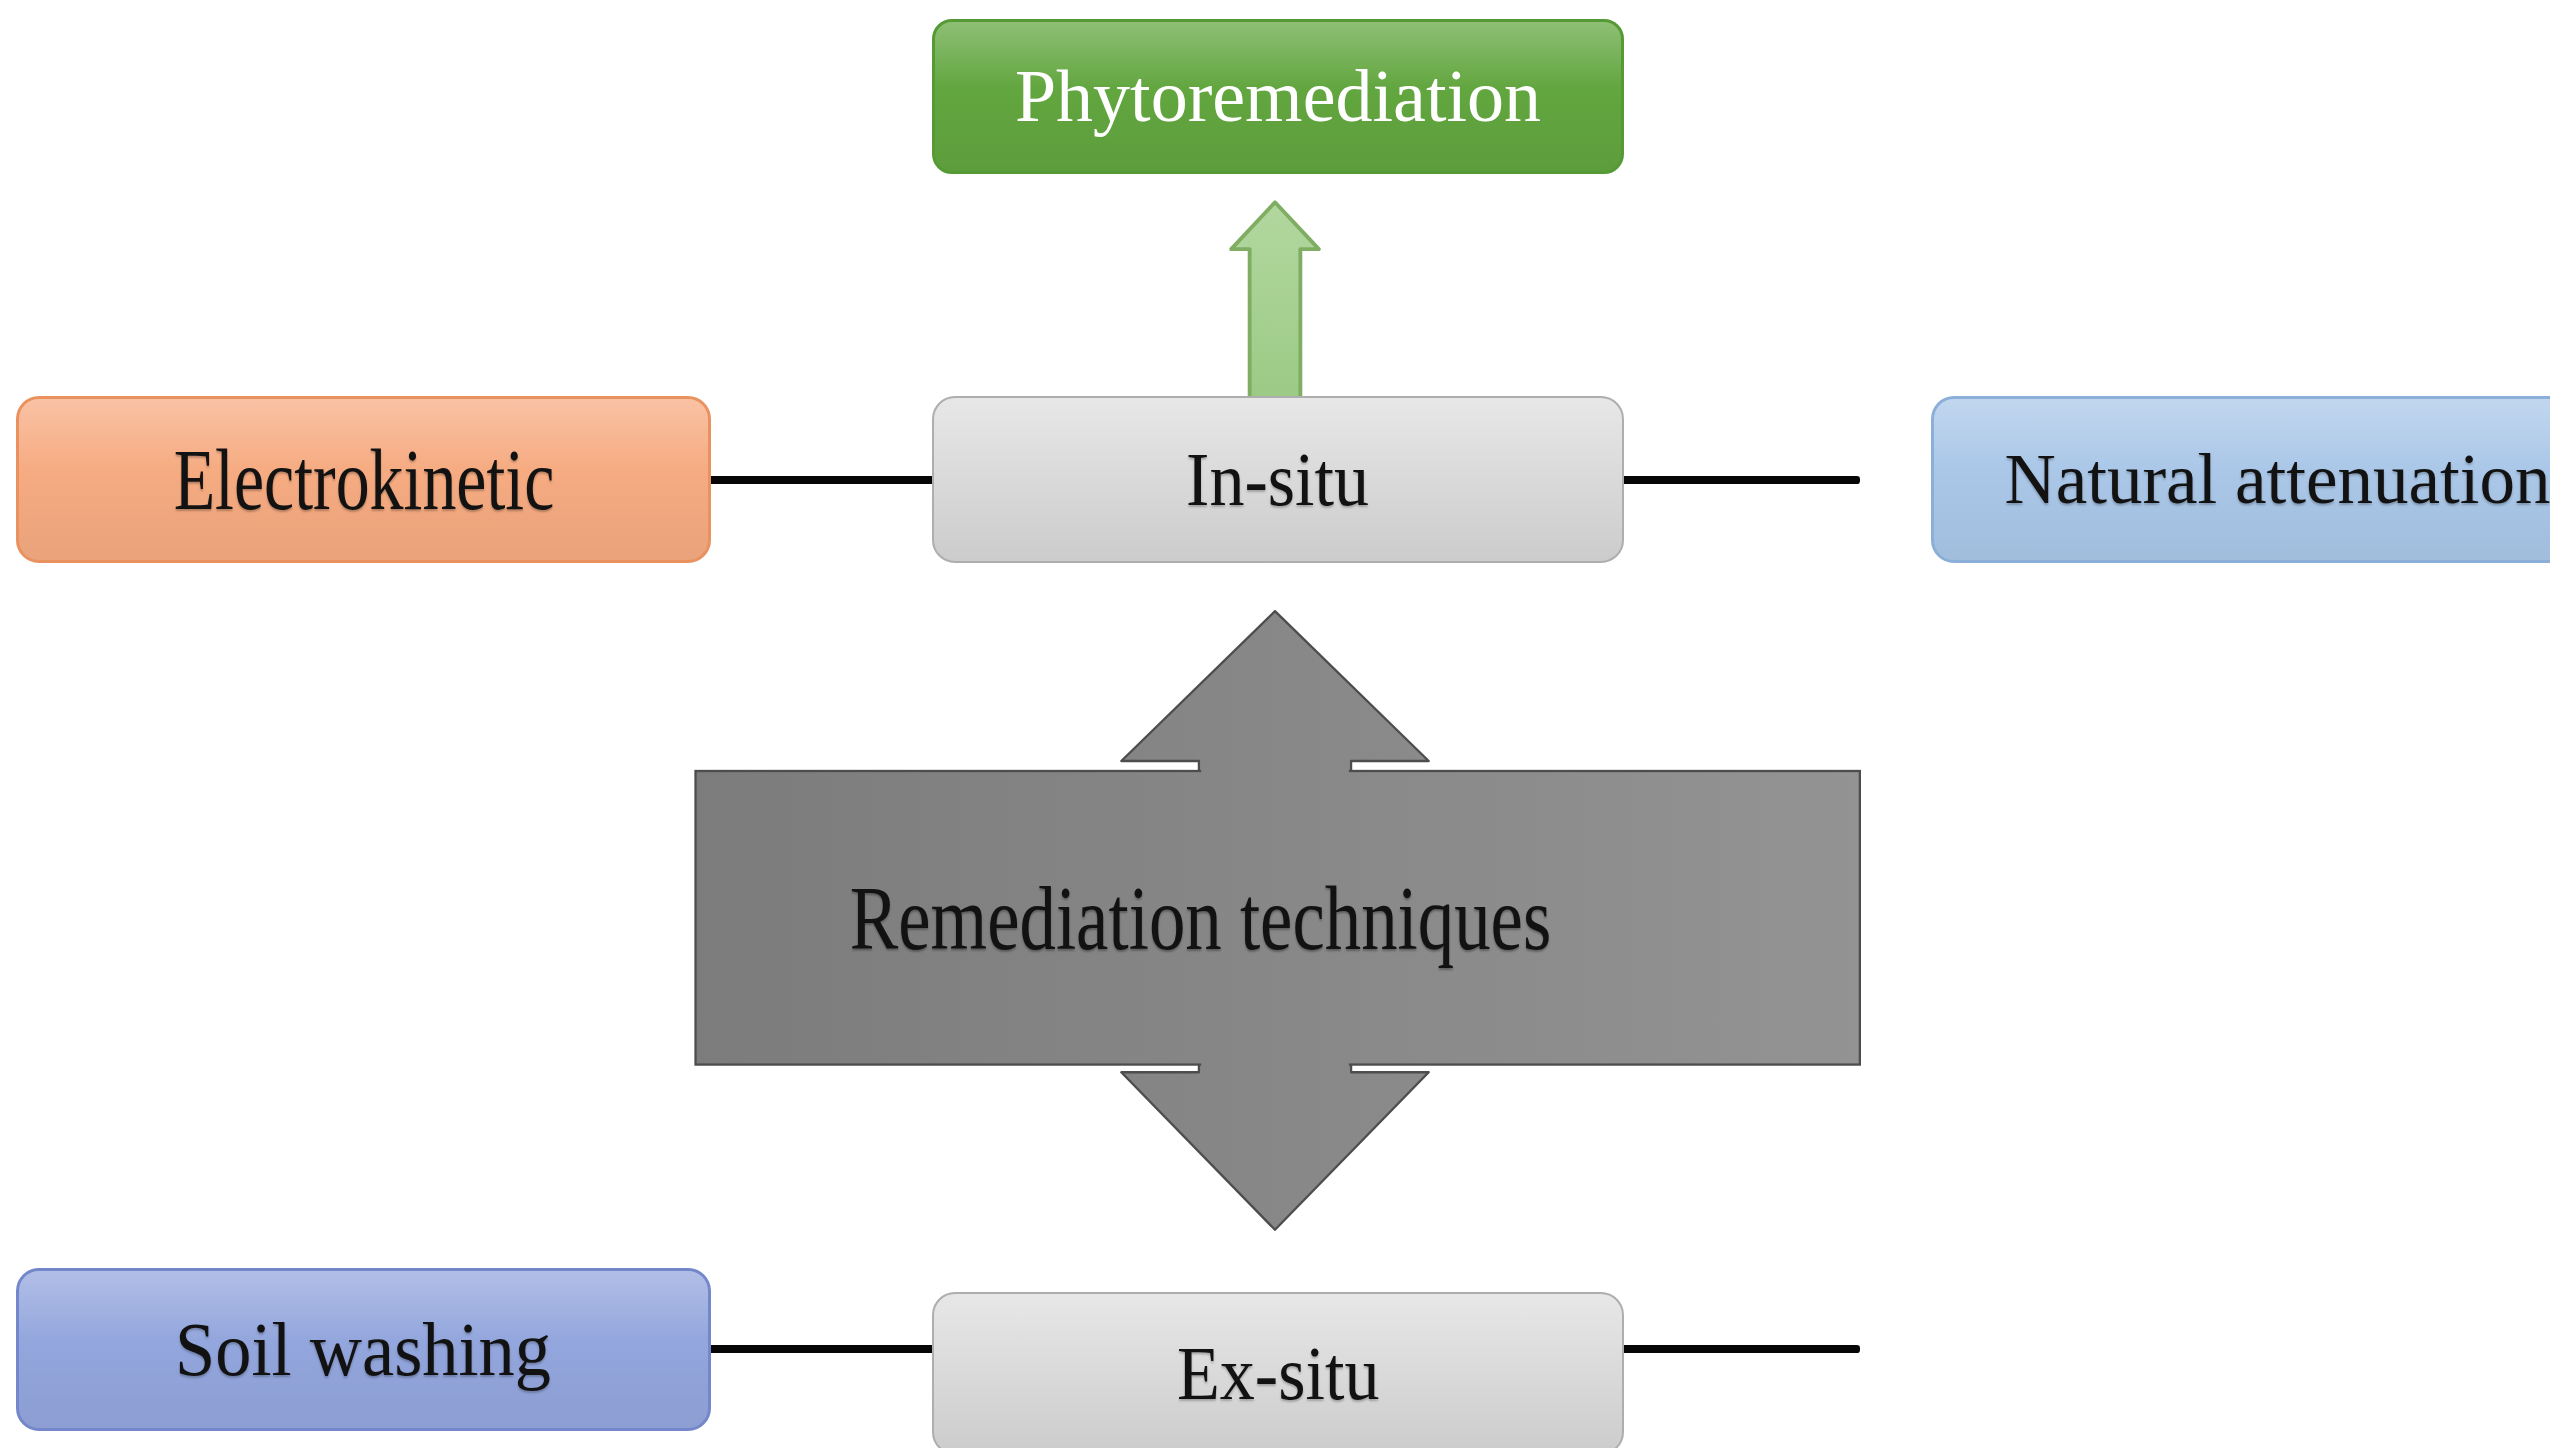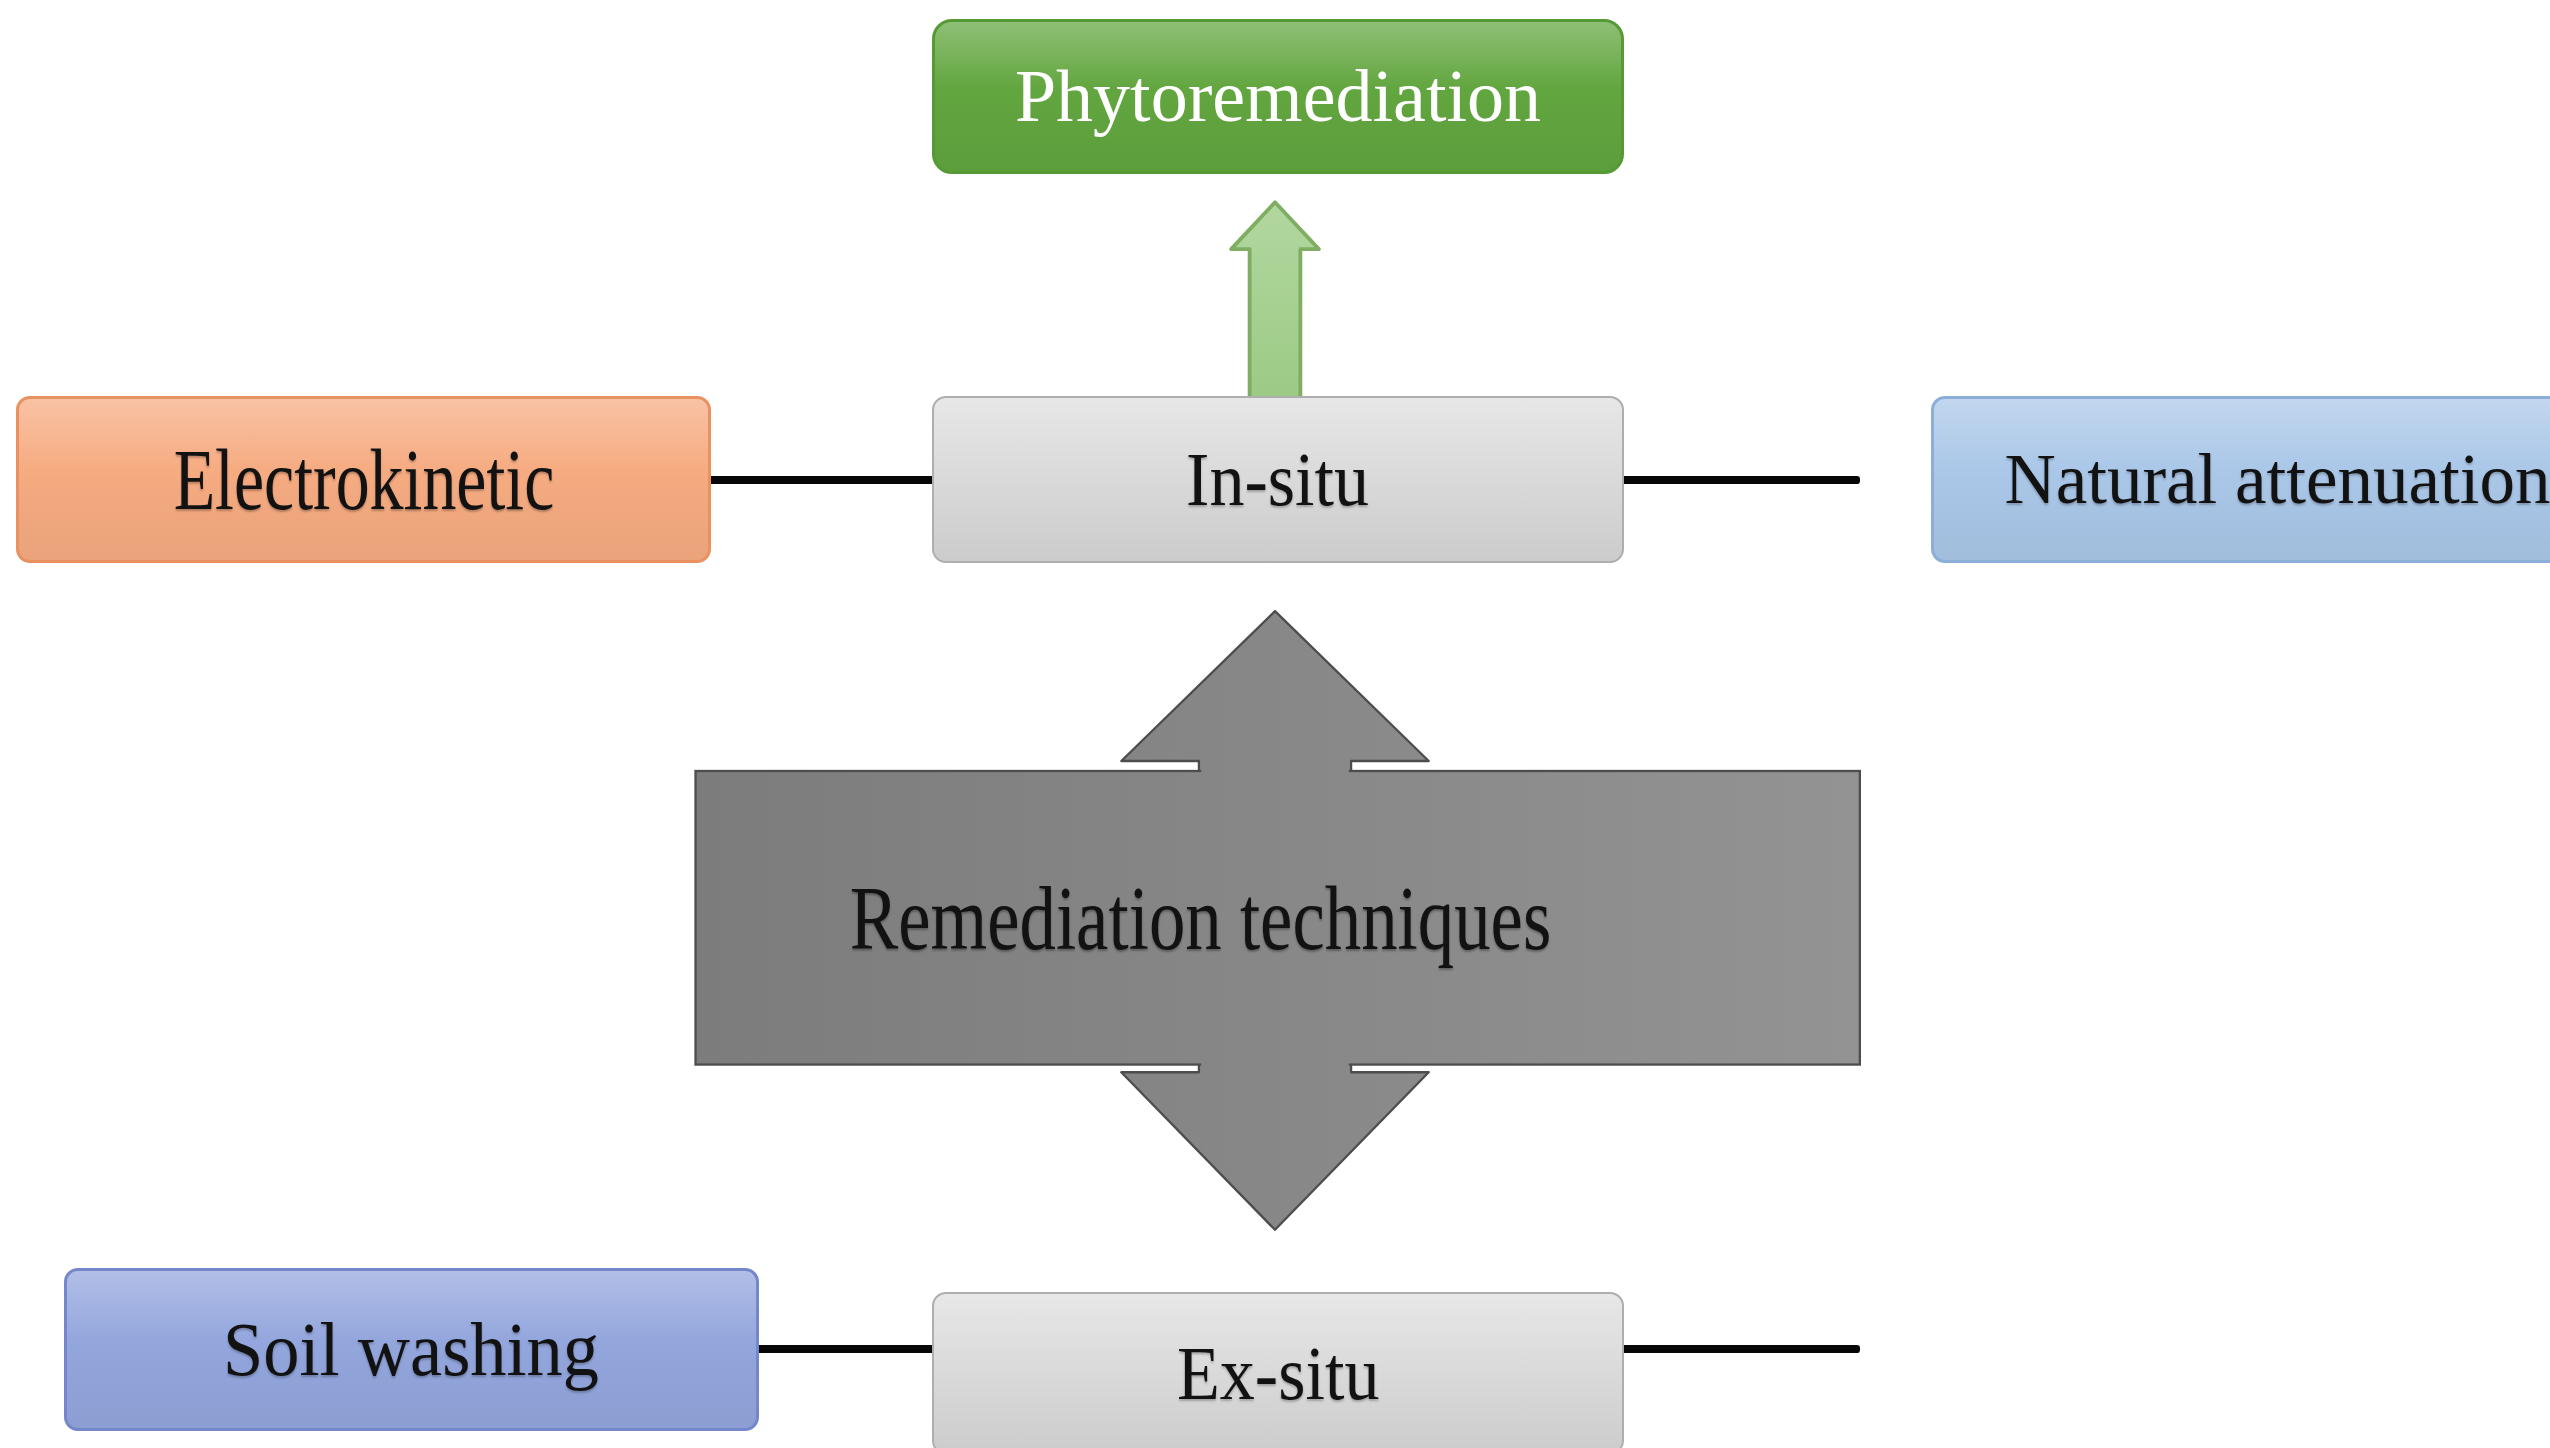--- a/index.html
+++ b/index.html
@@ -28,21 +28,21 @@
     background: var(--connector, #060606);
     border-radius: 3.1px;
     z-index: 1;
   }
   .box {
     position: absolute;
     z-index: 2;
     display: flex;
     align-items: center;
     justify-content: center;
-    border-radius: 14px;
+    border-radius: 23px;
     box-sizing: border-box;
     background-image: linear-gradient(rgba(255,255,255,0.28), rgba(255,255,255,0.0) 45%, rgba(0,0,0,0.05));
   }
   .box .label {
     display: inline-block;
     white-space: nowrap;
     color: var(--text-dark, #121212);
     text-shadow: 0 1.5px 2.3px rgba(0,0,0,0.25);
   }
   .box-phyto {
@@ -73,21 +73,20 @@
   .box-natural {
     left: 1931px; top: 396px; width: 693px; height: 167px;
     background-color: var(--blue-fill, #aac7e8);
     border: 3.1px solid var(--blue-border, #8cafd9);
   }
   .box-natural .label { font-size: 71px; }
   .box-soilwash {
     left: 16px; top: 1268px; width: 695px; height: 163px;
     background-color: var(--periwinkle-fill, #93a6dd);
     border: 3.1px solid var(--periwinkle-border, #7487cb);
-    margin-left: 48px;
   }
   .box-soilwash .label { font-size: 77px; transform: scaleX(0.94); }
   .box-exsitu {
     left: 932px; top: 1268px; width: 692px; height: 163px;
     background-color: var(--gray-box-fill, #d9d9d9);
     border: 2.3px solid var(--gray-box-border, #aeaeae);
     background-image: linear-gradient(#e7e7e7, #cccccc);
     margin-top: 24px;
   }
   .box-exsitu .label { font-size: 77px; transform: scaleX(0.91); }

